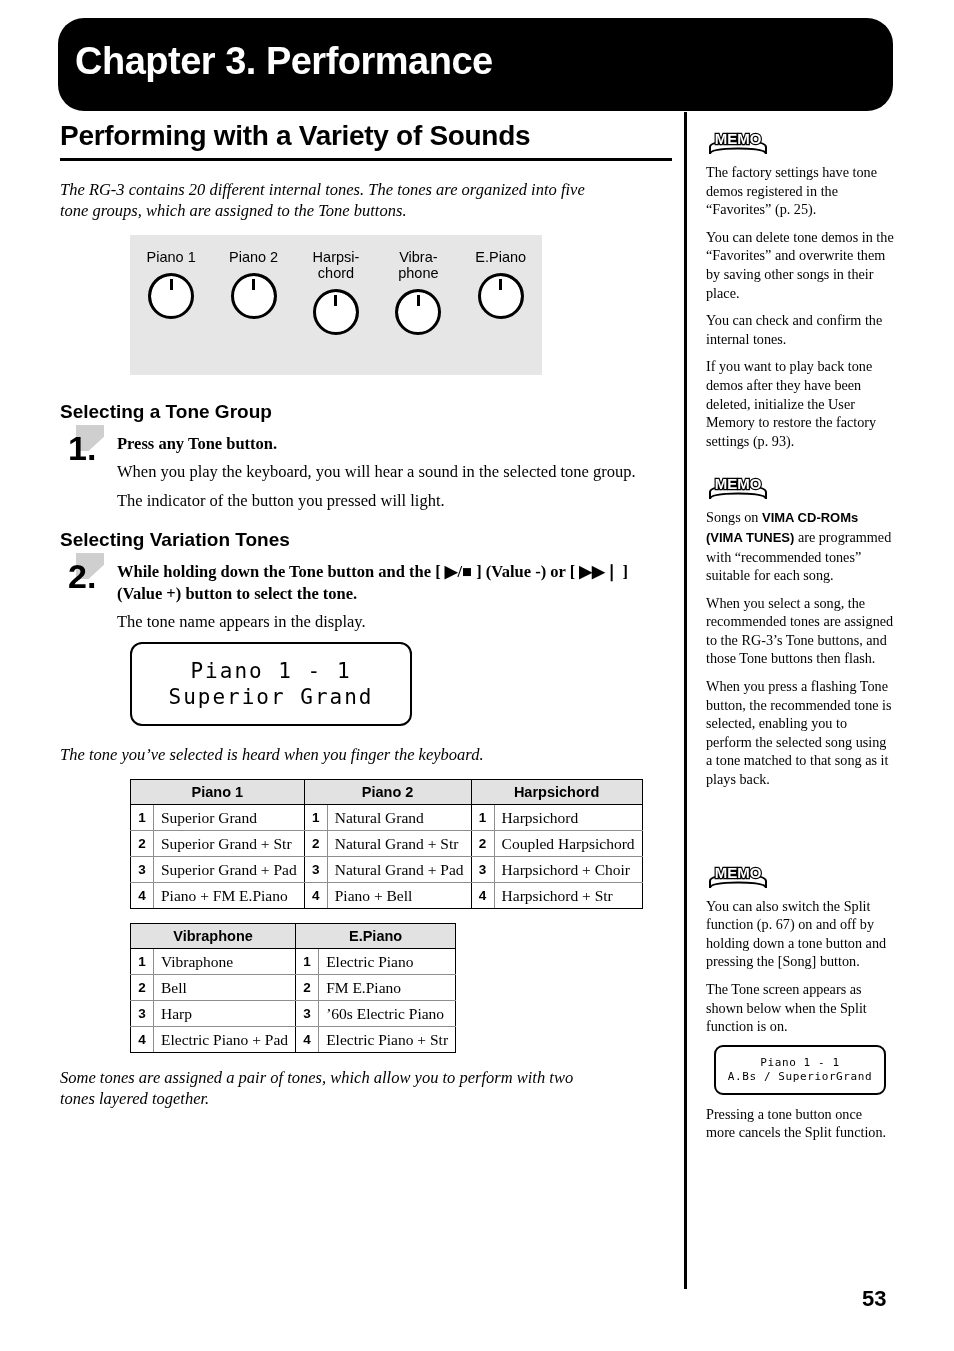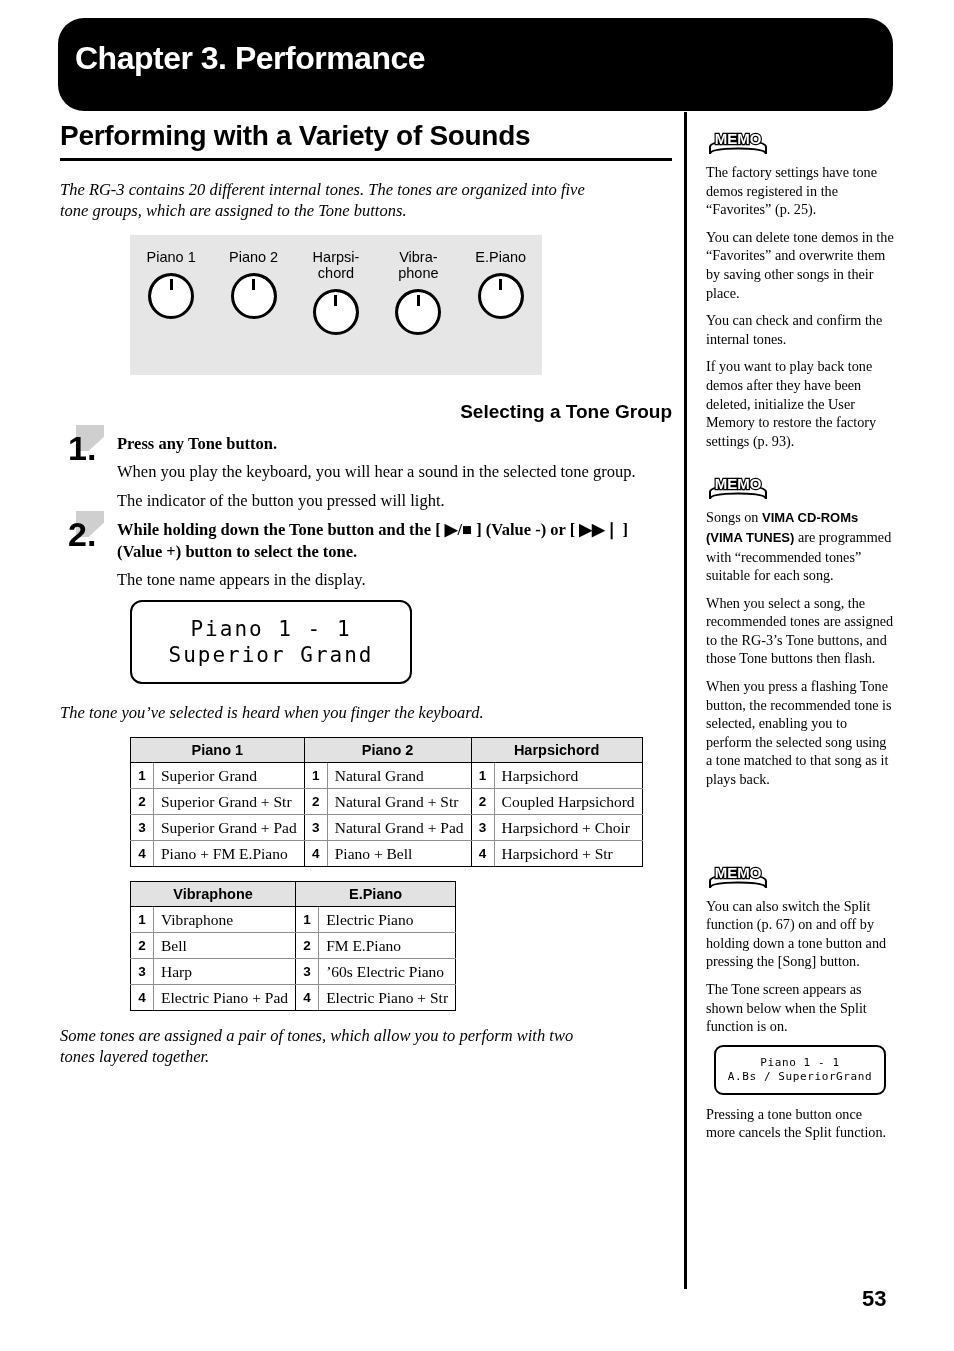--- a/index.html
+++ b/index.html
@@ -13,21 +13,21 @@
   .page{position:relative;width:954px;height:1351px;}
 
   
   .chapter-banner{
     position:absolute;left:58px;top:18px;width:835px;height:93px;
     background:#000;border-radius:26px;
   }
   .chapter-title{
     position:absolute;left:75px;top:40px;
     font-family:"Liberation Sans", sans-serif;
-    font-weight:bold;font-size:32px;color:#fff;letter-spacing:-0.5px;
+    font-weight:bold;font-size:38px;color:#fff;letter-spacing:-0.5px;
   }
 
   
   .col-divider{
     position:absolute;left:684px;top:112px;width:3px;height:1177px;background:#000;
   }
 
   
   .left-col{position:absolute;left:60px;top:120px;width:612px;}
 
@@ -67,21 +67,21 @@
     content:"";position:absolute;left:50%;top:3px;margin-left:-1.5px;
     width:3px;height:11px;background:#000;
   }
   .knob::after{
     content:"";position:absolute;left:-1.5px;top:-1.5px;right:-1.5px;bottom:-1.5px;
     border-radius:50%;border:1.5px solid #000;
   }
 
   h2.sub-title{
     font-family:"Liberation Sans", sans-serif;
-    font-weight:bold;font-size:19px;margin:18px 0 10px 0;text-align:right;
+    font-weight:bold;font-size:19px;margin:18px 0 10px 0;
   }
 
   
   .step{position:relative;min-height:40px;margin-bottom:4px;}
   .step-num{
     position:absolute;left:8px;top:-2px;
     font-family:"Liberation Sans", sans-serif;
     font-weight:bold;font-size:34px;line-height:34px;
     z-index:2;
   }
@@ -207,20 +207,21 @@
     <div class="step">
       <div class="step-shadow"></div>
       <div class="step-num">1.</div>
       <div class="step-body">
         <p class="step-head">Press any Tone button.</p>
         <p class="step-line">When you play the keyboard, you will hear a sound in the selected tone group.</p>
         <p class="step-line">The indicator of the button you pressed will light.</p>
       </div>
     </div>
 
+    <h2 class="sub-title">Selecting Variation Tones</h2>
 
     <div class="step">
       <div class="step-shadow"></div>
       <div class="step-num">2.</div>
       <div class="step-body">
         <p class="step-head">While holding down the Tone button and the [ ▶/■ ] (Value -) or [ ▶▶❘ ] (Value +) button to select the tone.</p>
         <p class="step-line">The tone name appears in the display.</p>
       </div>
     </div>
 

